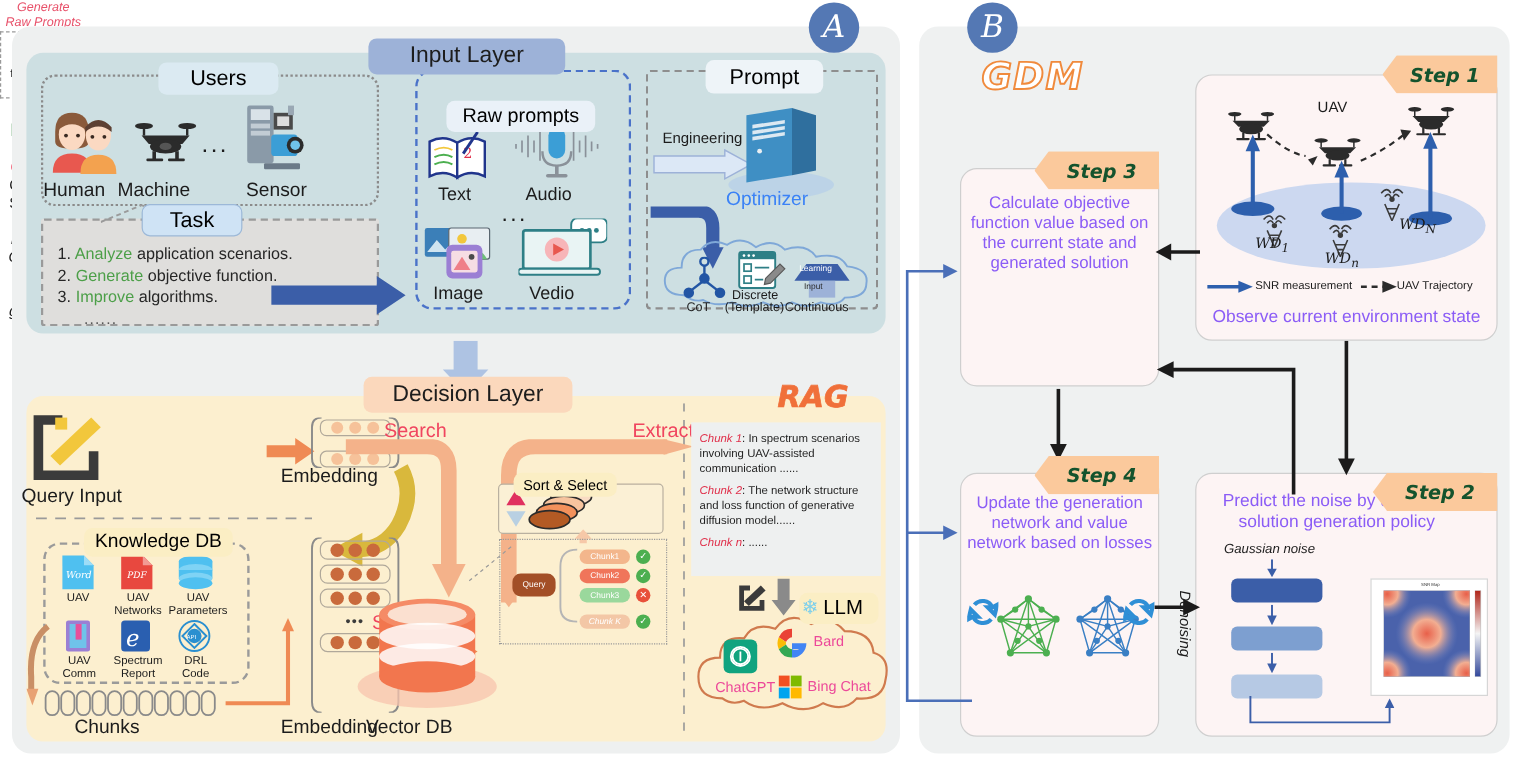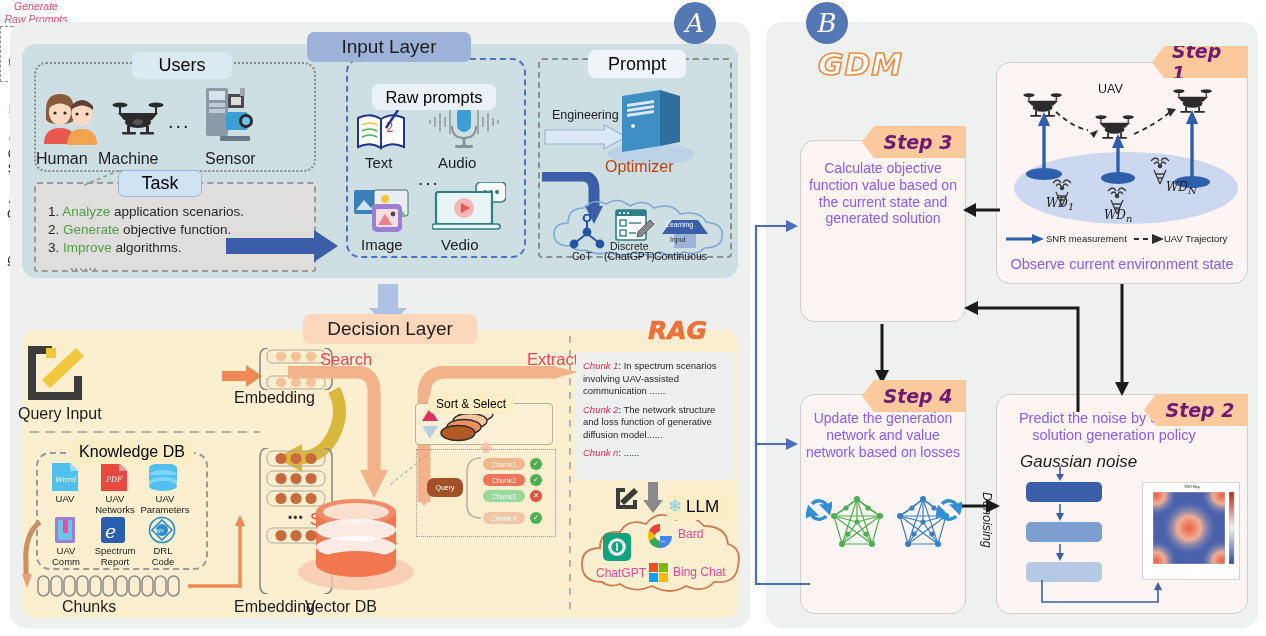--- a/index.html
+++ b/index.html
@@ -93,21 +93,21 @@
   
   #promptBox {
     left:538px; top:58px; width:194px; height:200px;
     border:2px dashed #8e8e8e; border-radius:4px;
   }
   #promptTitle {
     left:588px; top:50px; width:98px; height:28px;
     background:#eef4f8; font-size:18px; z-index:25;
   }
   #engLbl { left:552px; top:108px; font-size:12.5px; color:#1c1c1c; }
-  #optimizerLbl { left:605px; top:158px; font-size:16px; color:#c2410c; }
+  #optimizerLbl { left:605px; top:158px; font-size:16px; color:#3b82f6; }
   .cloudLbl { font-size:10.5px; color:#1c1c1c; }
 
   
   #decisionBox {
     left:22px; top:330px; width:716px; height:288px;
     background:#fcefcf; border-radius:14px;
   }
   #decisionTitle {
     left:303px; top:314px; width:174px; height:30px;
     background:#fbd8bc; color:#1d1d1d; font-size:19px; z-index:30;
@@ -203,21 +203,21 @@
     position:absolute; background:#fdf4f4;
     border:1.5px solid #cfcfcf; border-radius:14px;
   }
   #step1Card { left:996px; top:62px; width:252px; height:222px; }
   #step3Card { left:800px; top:140px; width:166px; height:182px; }
   #step4Card { left:800px; top:394px; width:166px; height:220px; }
   #step2Card { left:996px; top:394px; width:252px; height:220px; }
 
   .stepTag {
     position:absolute; height:32px; background:#fbc99c;
-    color:#701a75; font-size:19px; font-weight:bold; font-style:italic;
+    color:#14532d; font-size:16px; font-weight:bold; font-style:italic;
     display:flex; align-items:center; justify-content:center;
     padding:0 12px 0 20px; z-index:28;
     clip-path:polygon(12px 0,100% 0,100% 100%,12px 100%,0 50%);
     font-family:"DejaVu Sans", sans-serif;
   }
   #step1Tag { left:1152px; top:46px; width:96px; }
   #step3Tag { left:862px; top:126px; width:104px; }
   #step4Tag { left:862px; top:380px; width:104px; }
   #step2Tag { left:1144px; top:394px; width:104px; }
 
@@ -238,21 +238,21 @@
   #legendTraj { left:1164px; top:233px; font-size:9.5px; color:#1c1c1c; }
 
   #valueNetLbl {
     left:810px; top:561px; width:62px; text-align:center;
     font-size:12.5px; font-style:italic; color:#1c1c1c; line-height:1.2;
   }
   #genNetLbl {
     left:876px; top:561px; width:76px; text-align:center;
     font-size:12.5px; font-style:italic; color:#1c1c1c; line-height:1.2;
   }
-  #gaussianLbl { left:1020px; top:452px; font-size:17px; font-style:italic; color:#1c1c1c; }
+  #gaussianLbl { left:1020px; top:452px; font-size:11px; font-style:italic; color:#1c1c1c; }
   #denoisingLbl {
     left:994px; top:492px; font-size:12.5px; font-style:italic; color:#1c1c1c;
     transform:rotate(90deg); transform-origin:left top; white-space:nowrap;
   }
   #solGenLbl {
     left:1090px; top:576px; width:74px; text-align:center;
     font-size:12.5px; font-style:italic; color:#1c1c1c; line-height:1.2;
   }
   .denBlock { position:absolute; border-radius:5px; }
   #heatBox {
@@ -471,21 +471,21 @@
     <circle cx="6" cy="5" r="1.1" fill="#fff"></circle>
       <circle cx="10" cy="5" r="1.1" fill="#fff"></circle>
       <circle cx="14" cy="5" r="1.1" fill="#fff"></circle>
     <rect x="6" y="12" width="6" height="6" fill="none" stroke="#2e7f86" stroke-width="1.4"></rect>
     <rect x="6" y="22" width="6" height="6" fill="none" stroke="#2e7f86" stroke-width="1.4"></rect>
     <line x1="15" y1="15" x2="27" y2="15" stroke="#2e7f86" stroke-width="1.4"></line>
     <line x1="15" y1="25" x2="22" y2="25" stroke="#2e7f86" stroke-width="1.4"></line>
     <path d="M24 24 L36 12 L40 16 L28 28 L23 29 Z" fill="#8a8a8a" stroke="#5a5a5a" stroke-width="1"></path>
   </svg>
   <div class="lbl cloudLbl" style="left:610px;top:240px;">Discrete</div>
-  <div class="lbl cloudLbl" style="left:604px;top:250px;">(ChatGPT)</div>
+  <div class="lbl cloudLbl" style="left:604px;top:250px;">(Template)</div>
 
   <svg class="abs" style="left:658px;top:216px;" width="54" height="34">
     <path d="M4 18 L14 4 L40 4 L50 18 Z" fill="#3b5ea8"></path>
     <rect x="16" y="18" width="22" height="14" fill="#9db2d8"></rect>
   </svg>
   <div class="lbl" style="left:666px;top:221px;font-size:7px;color:#fff;">Learning</div>
   <div class="lbl" style="left:670px;top:236px;font-size:7px;color:#2b2b2b;">Input</div>
   <div class="lbl cloudLbl" style="left:654px;top:250px;">Continuous</div>
 
   <svg class="abs" style="left:368px;top:284px;" width="40" height="46">

